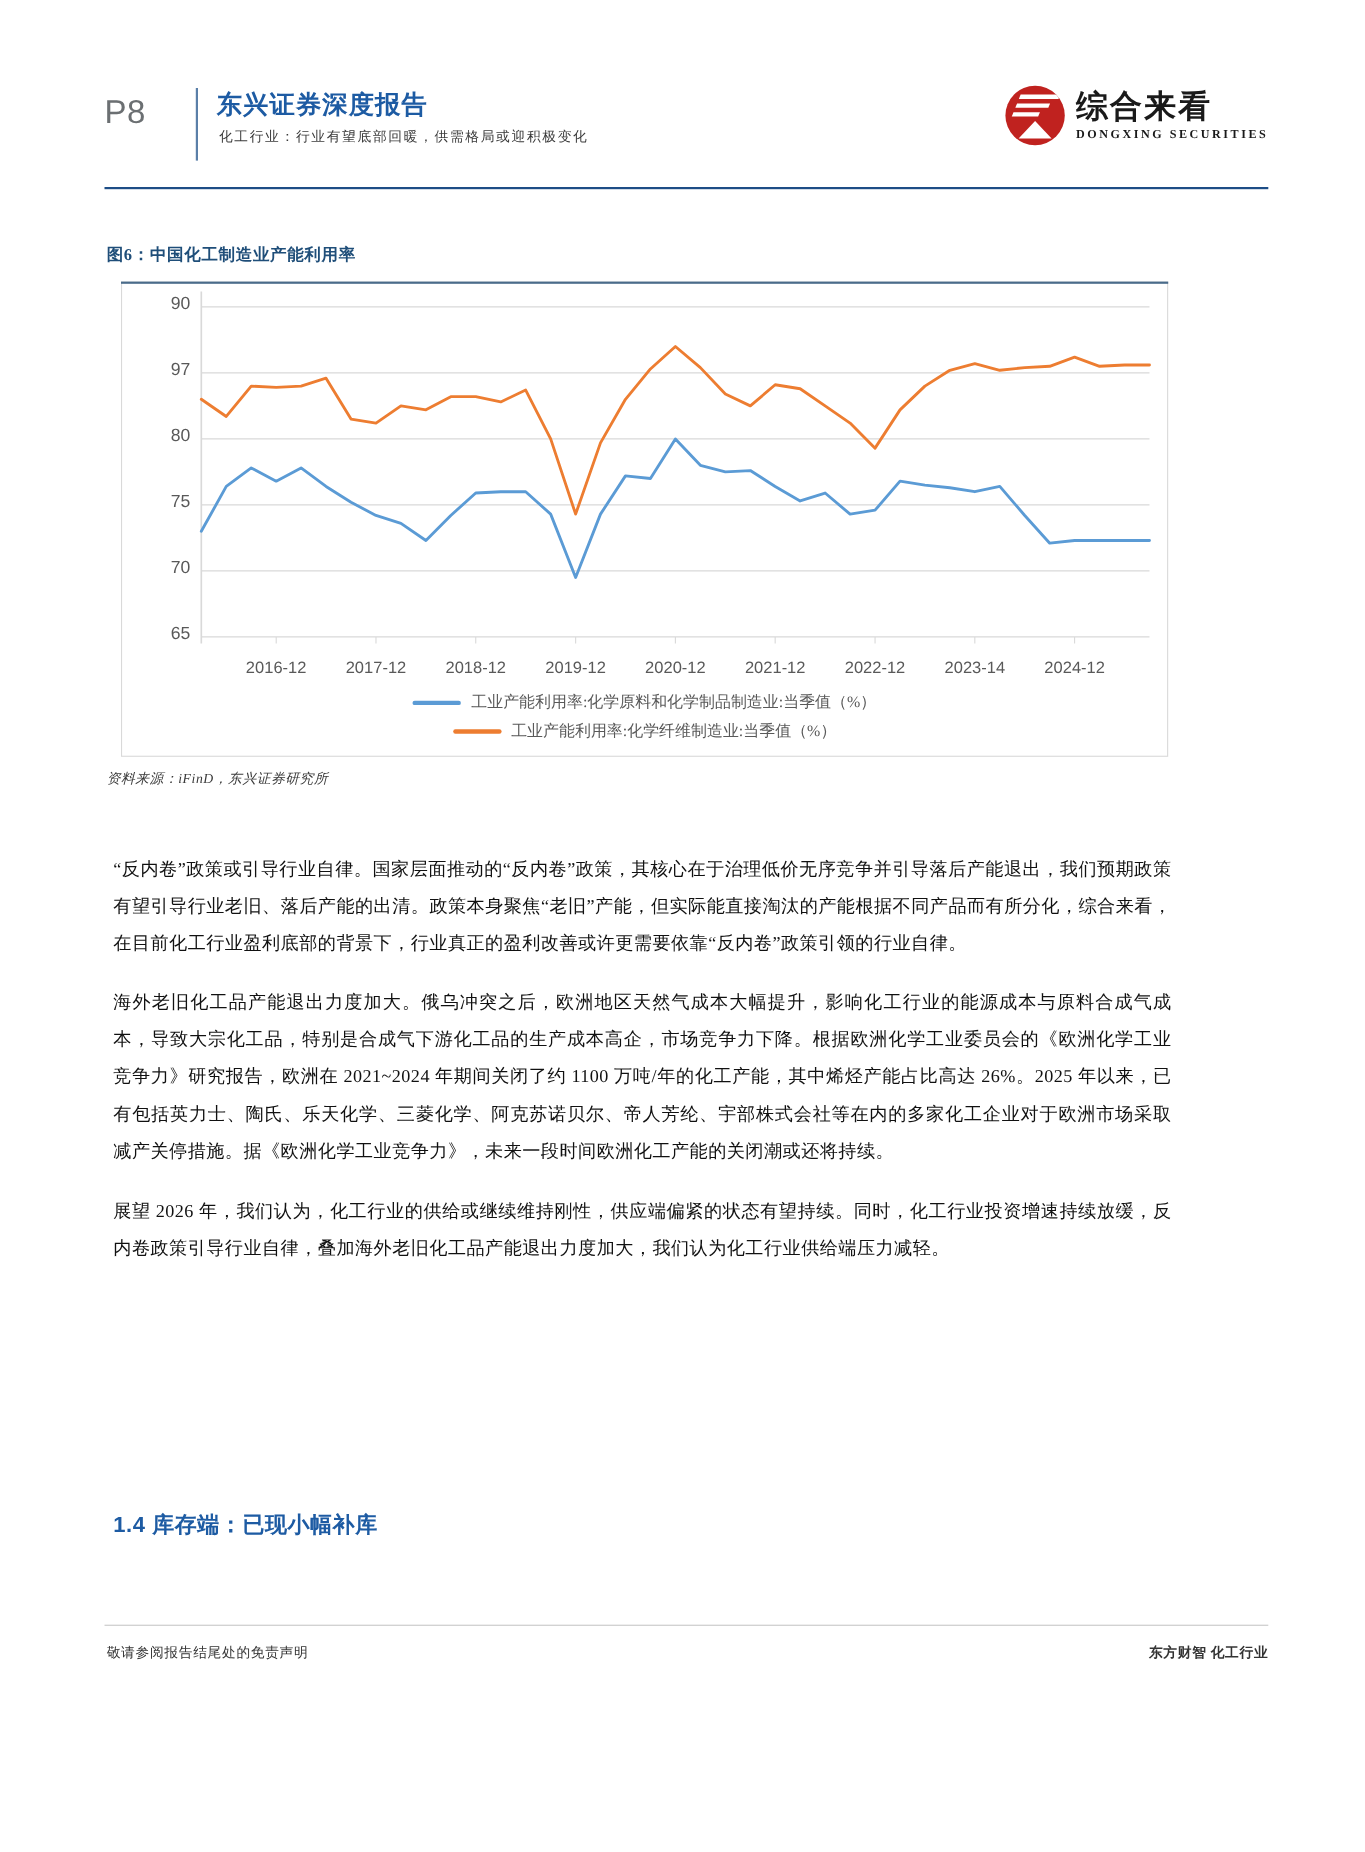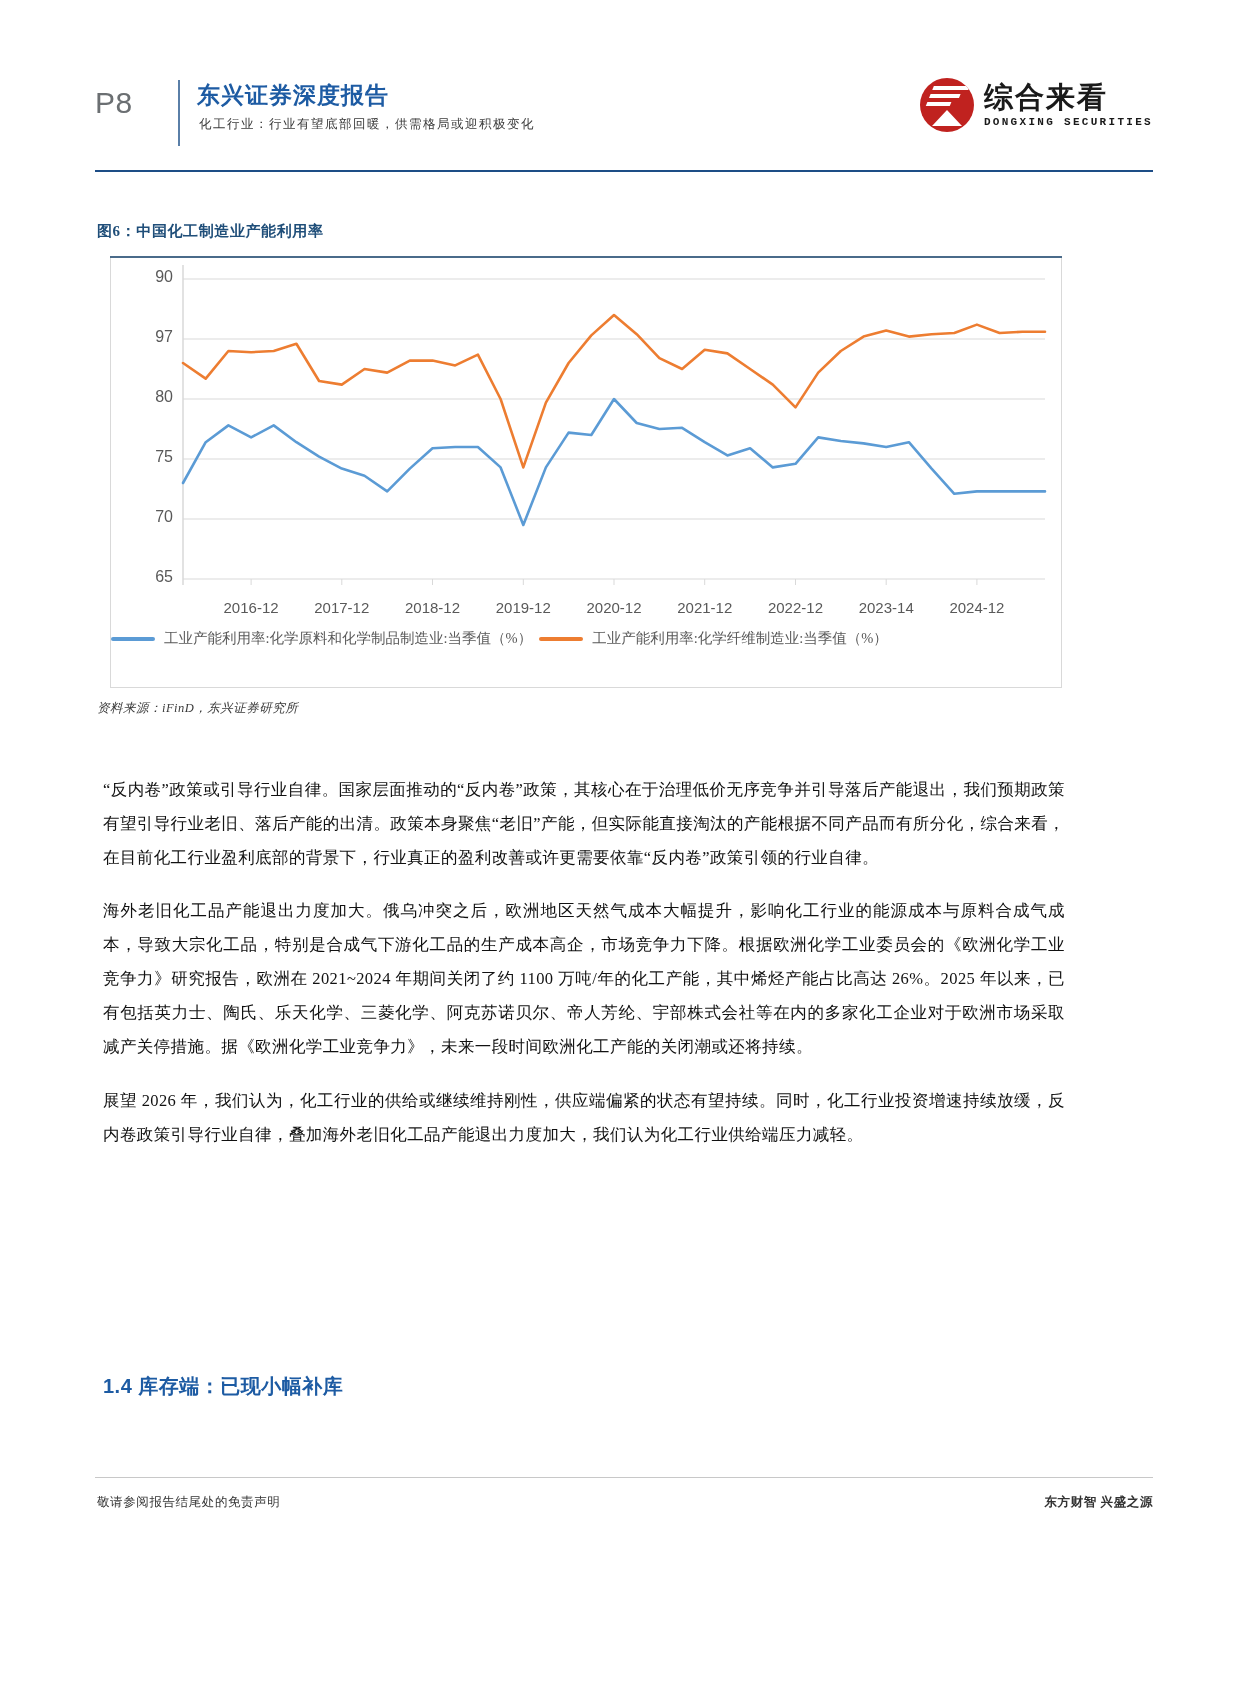--- a/index.html
+++ b/index.html
@@ -46,21 +46,21 @@
   .logo-mark:after{
     content:"";position:absolute;left:12px;bottom:6px;width:0;height:0;
     border-left:15px solid transparent;border-right:15px solid transparent;
     border-bottom:16px solid #fff;
   }
   .logo-cn{
     font-family:"Liberation Sans","DejaVu Sans",sans-serif;
     font-size:29px;font-weight:bold;color:#1a1a1a;letter-spacing:2px;line-height:1;
   }
   .logo-en{
-    font-family:Liberation Mono, monospace;
+    font-family:Liberation Serif, serif;
     font-size:11px;font-weight:bold;color:#1a1a1a;letter-spacing:2.3px;margin-top:4px;
   }
   .hdr-line{position:absolute;left:95px;right:88px;top:170px;height:2px;background:#1d4d86;}
 
   
   .fig-title{
     position:absolute;left:97px;top:222px;
     font-size:15px;font-weight:bold;color:#1f4e79;letter-spacing:.6px;
   }
   .chart-box{
@@ -72,21 +72,21 @@
   .ylab{
     position:absolute;font-family:"Liberation Sans","DejaVu Sans",sans-serif;
     font-size:16px;color:#595959;text-align:right;width:34px;
   }
   .xlab{
     position:absolute;font-family:"Liberation Sans","DejaVu Sans",sans-serif;
     font-size:15px;color:#595959;text-align:center;width:90px;top:342px;
   }
   .legend{
     position:absolute;left:0;right:0;top:372px;
-    display:flex;flex-direction:row;align-items:center;gap:7px;
+    display:flex;flex-direction:column;align-items:center;gap:7px;
   }
   .leg-row{display:flex;align-items:center;gap:9px;}
   .leg-swatch{width:44px;height:4px;border-radius:2px;}
   .leg-text{font-size:14.5px;color:#595959;font-family:"Liberation Serif","DejaVu Serif",serif;}
 
   .src{
     position:absolute;left:97px;top:700px;
     font-size:12.5px;color:#3a3a3a;font-style:italic;letter-spacing:.5px;
   }
 
@@ -201,15 +201,15 @@
     </p>
     <p class="para">
       <b>展望 2026 年，</b><b>我们认为，化工行业的供给或继续维持刚性，供应端偏紧的状态有望持续。同时，化工行业投资增速持续放缓，反内卷政策引导行业自律，叠加海外老旧化工品产能退出力度加大，我们认为化工行业供给端压力减轻。</b>
     </p>
   </div>
 
   <div class="sec-head">1.4 库存端：已现小幅补库</div>
 
   <div class="foot-line"></div>
   <div class="foot-left">敬请参阅报告结尾处的免责声明</div>
-  <div class="foot-right">东方财智 兴盛之源</div>
+  <div class="foot-right">东方财智 化工行业</div>
 
 </div>
 
 </body></html>

